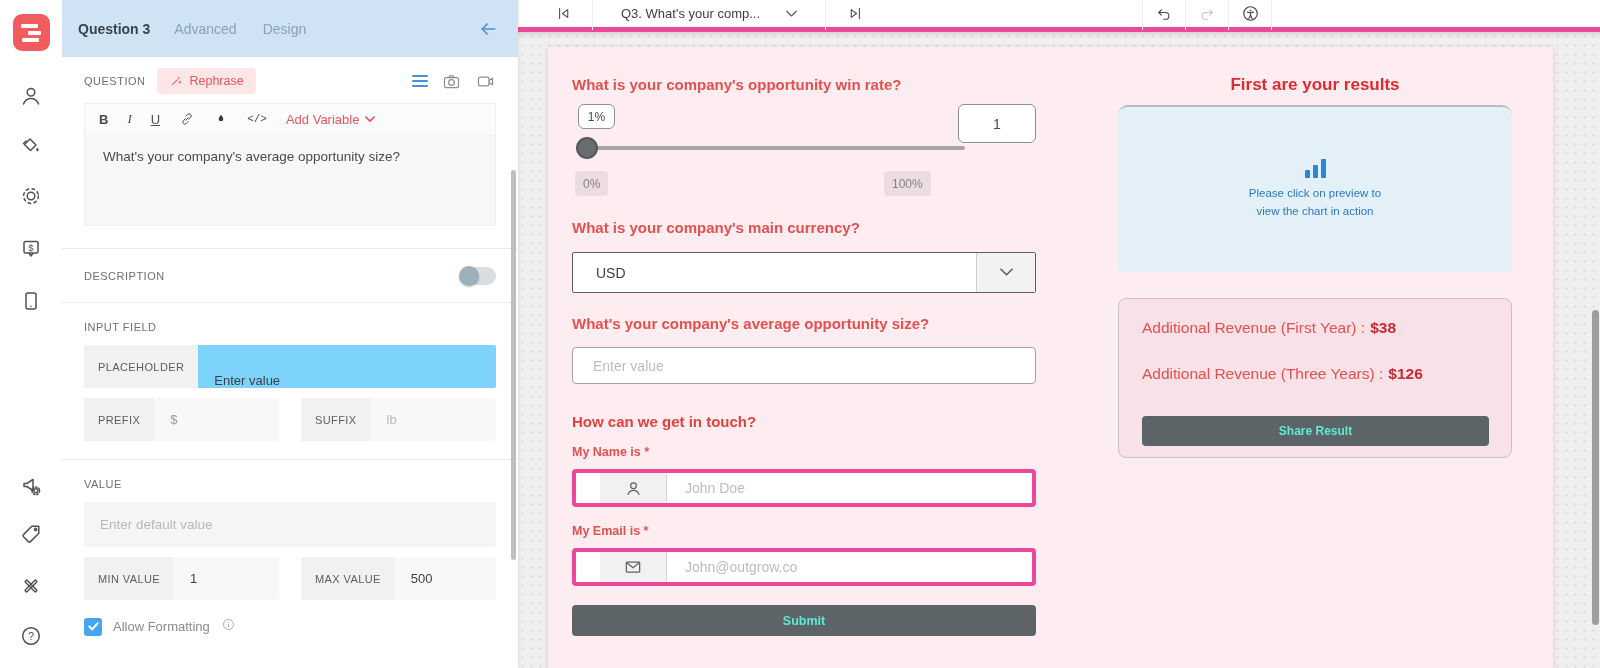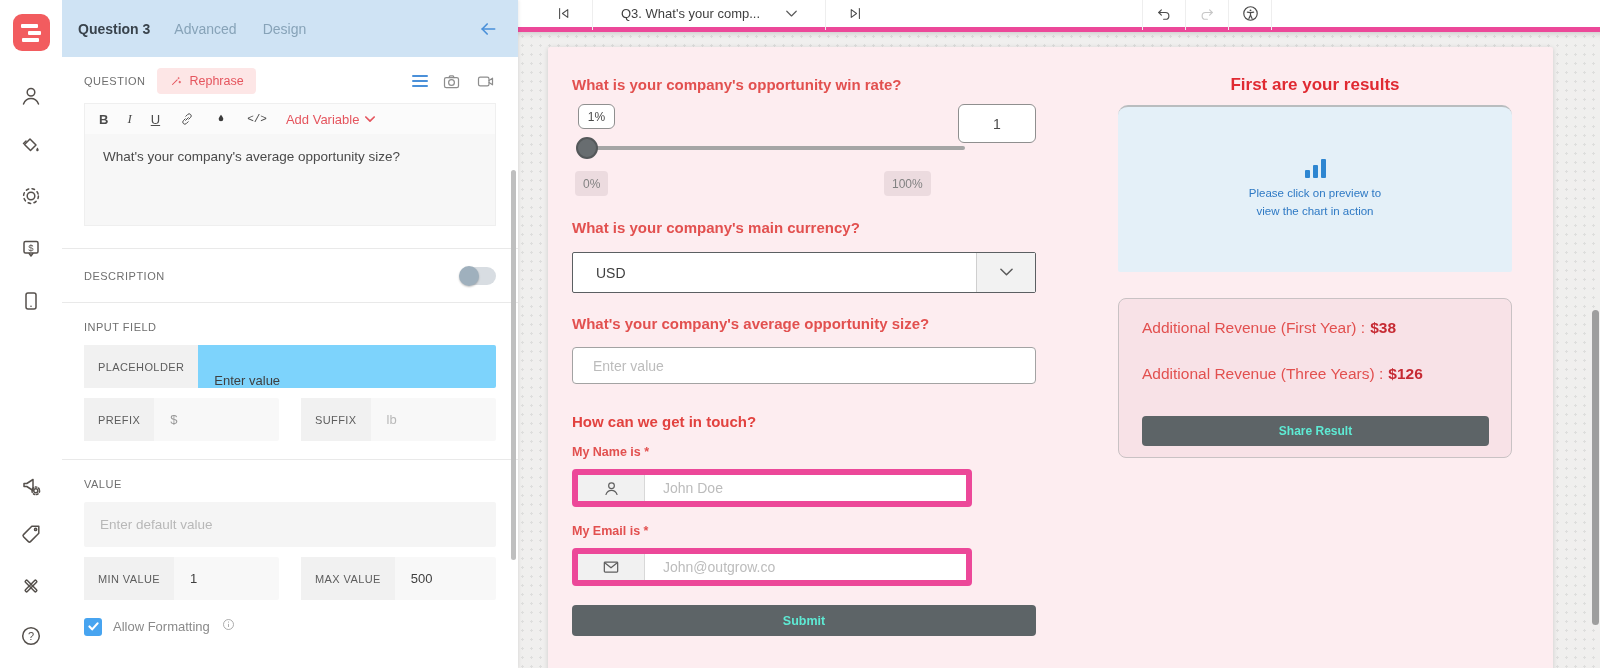--- a/index.html
+++ b/index.html
@@ -100,21 +100,21 @@
   .sl-chip { position:absolute; top:124px; height:25px; background:#ecdbdf; border-radius:4px; display:flex; align-items:center; justify-content:center; font-size:12px; color:#828282; padding:0 8px; }
 
   .pv-select { position:absolute; left:24px; top:205px; width:464px; height:41px; background:#fff; border:1px solid #5b5f62; border-radius:2px; display:flex; align-items:center; cursor:pointer; }
   .pv-select .val { font-size:14px; color:#3f3f3f; padding-left:23px; }
   .pv-select .chev { margin-left:auto; width:59px; height:100%; background:#f2f2f2; border-left:1px solid #cfcfcf; display:flex; align-items:center; justify-content:center; }
   .pv-select .chev svg { stroke:#5a5a5a; fill:none; stroke-width:1.6; stroke-linecap:round; stroke-linejoin:round; }
 
   .pv-input { position:absolute; left:24px; top:300px; width:464px; height:37px; background:#fff; border:1px solid #a3a3a3; border-radius:4px; padding:0 20px; font-size:14px; color:#4a4a4a; outline:none; font-family:"Liberation Sans",sans-serif; }
   .pv-input::placeholder { color:#bcbcbc; }
 
-  .ico-field { position:absolute; left:24px; width:400px; height:38px; background:#fff; border:6px solid #ec4899; border-radius:4px; display:flex; align-items:stretch; overflow:hidden; }
+  .ico-field { position:absolute; left:24px; width:464px; height:38px; background:#fff; border:4px solid #ec4899; border-radius:4px; display:flex; align-items:stretch; overflow:hidden;padding-left:24px; }
   .ico-field .pre { width:67px; background:#f1f1f1; border-right:1px solid #d8d8d8; display:flex; align-items:center; justify-content:center; }
   .ico-field .pre svg { stroke:#5f5f5f; fill:none; stroke-width:1.5; stroke-linecap:round; stroke-linejoin:round; }
   .ico-field input { flex:1; border:none; outline:none; padding:0 18px; font-size:14px; color:#4a4a4a; background:#fff; font-family:"Liberation Sans",sans-serif; }
   .ico-field input::placeholder { color:#bcbcbc; }
 
   .gray-btn { background:#5d6467; color:#5eead4; border:none; border-radius:4px; font-weight:bold; font-family:"Liberation Sans",sans-serif; cursor:pointer; }
   .submit-btn { position:absolute; left:24px; top:558px; width:464px; height:31px; font-size:12.5px; }
 
   
   .res-head { position:absolute; left:570px; top:28px; width:394px; text-align:center; font-size:17px; font-weight:bold; color:#e02a32; }

